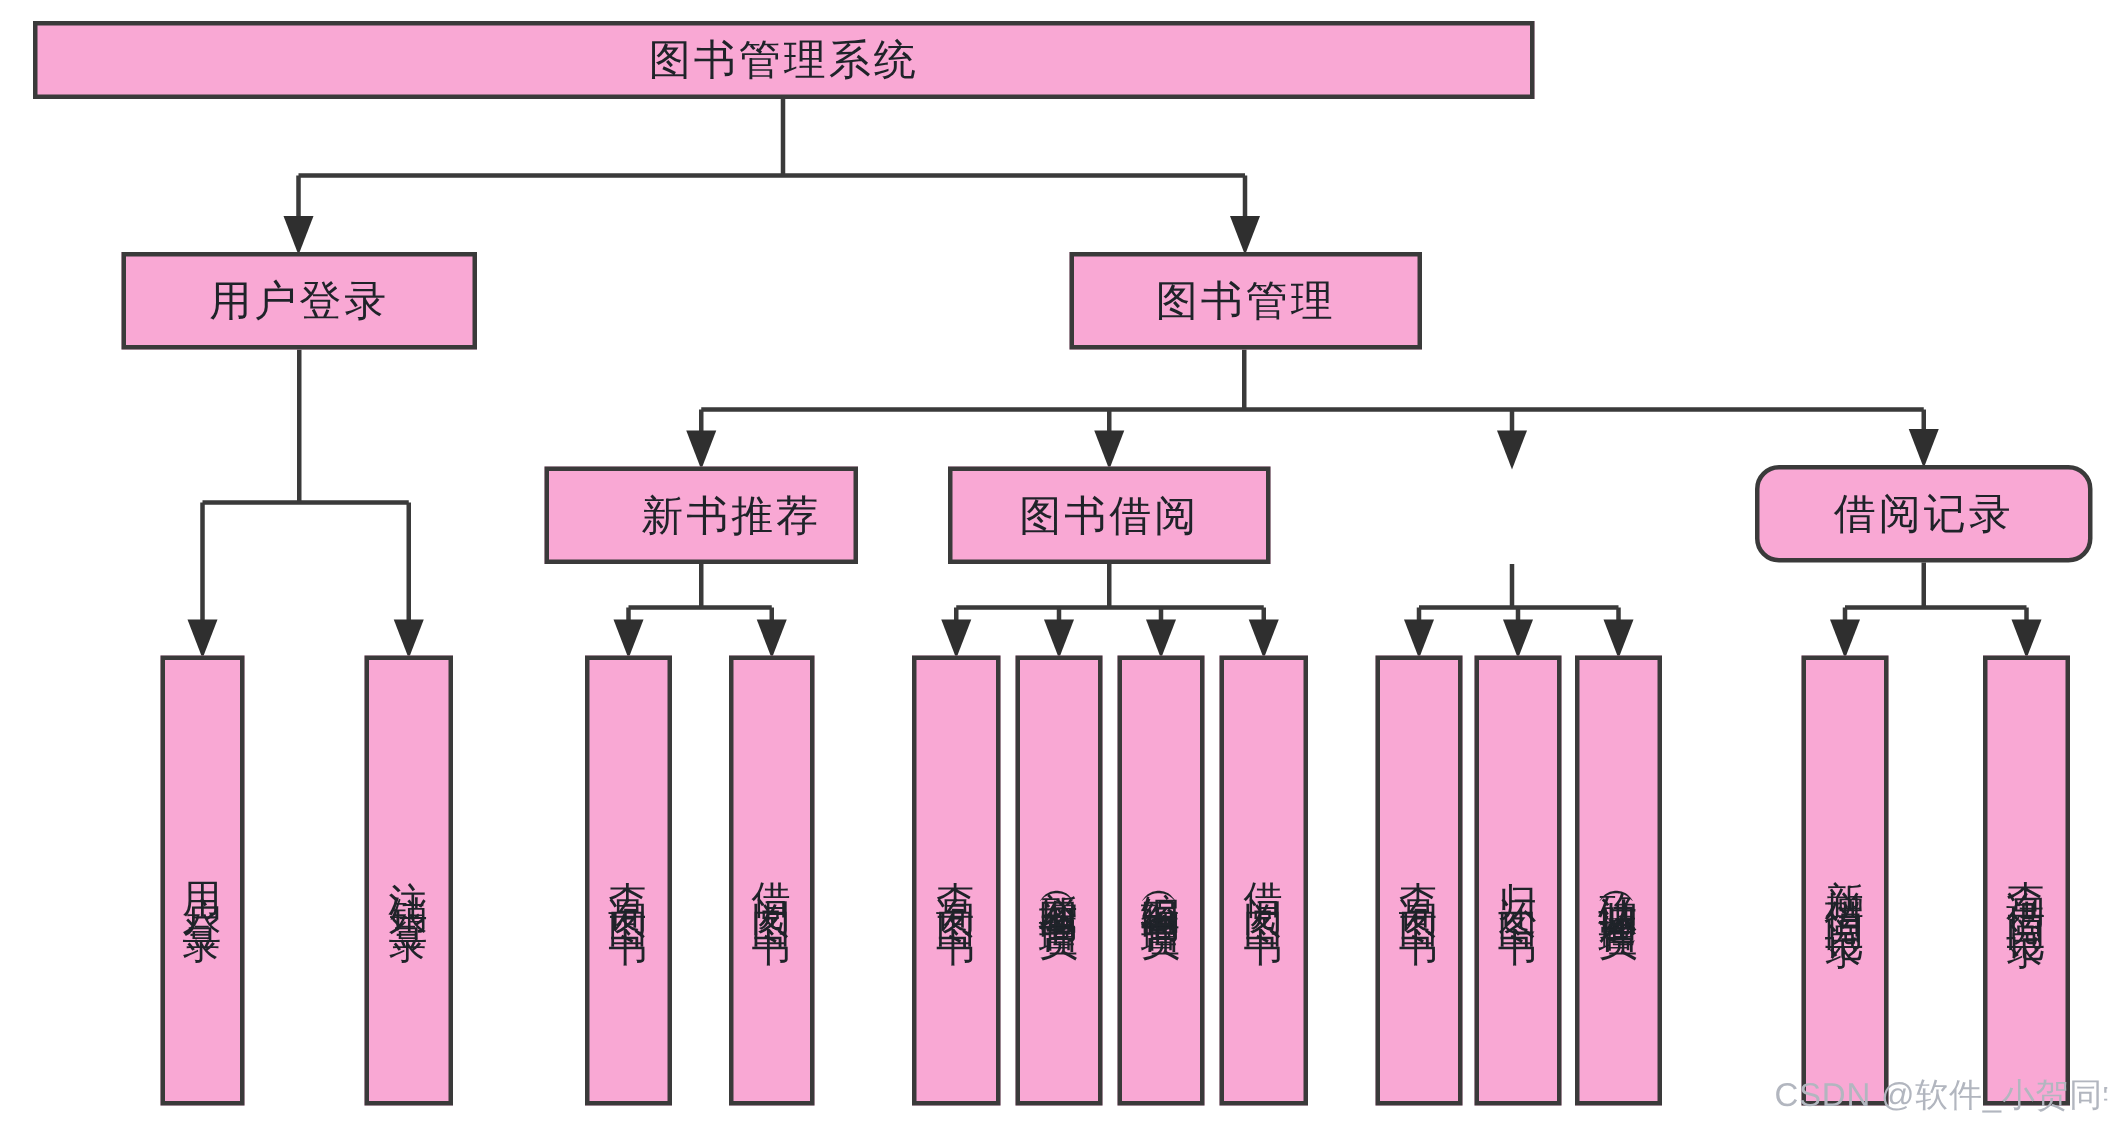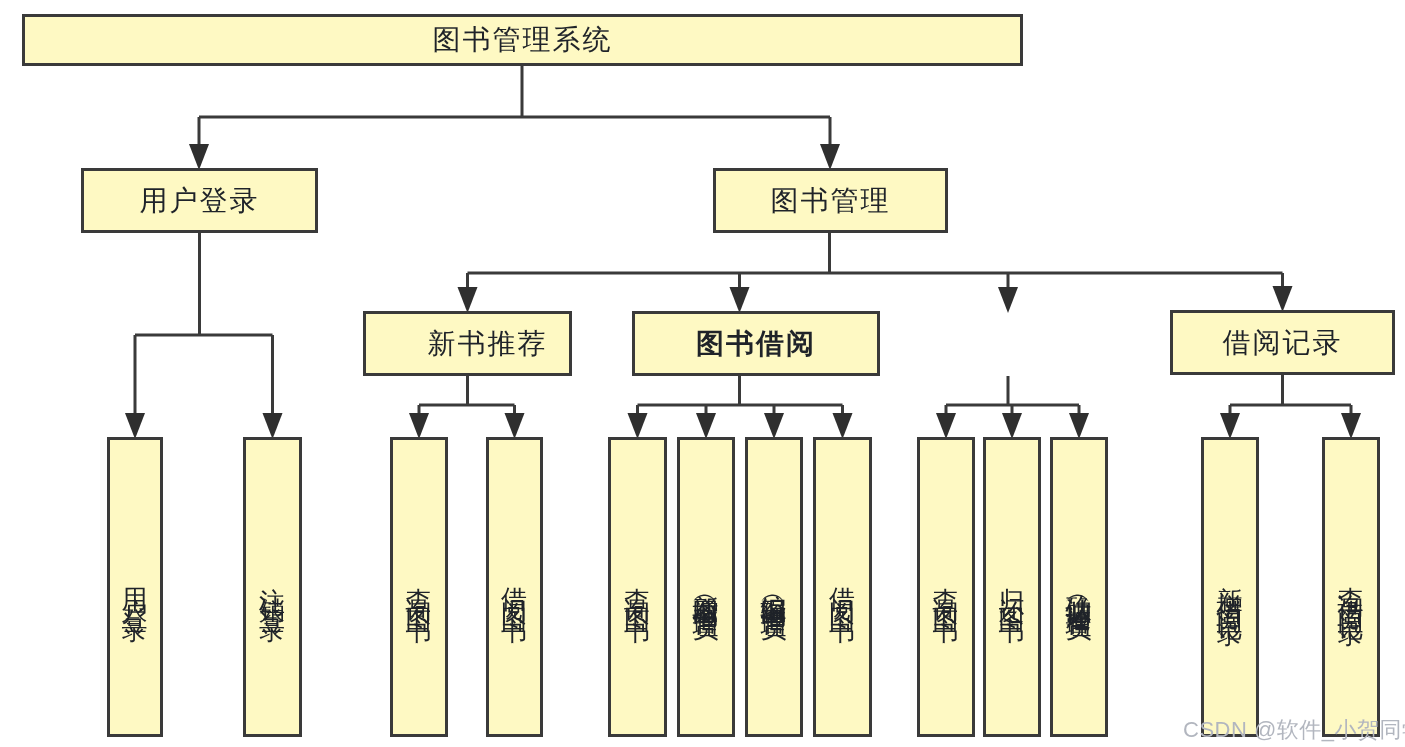--- a/index.html
+++ b/index.html
@@ -13,21 +13,21 @@
   }
   .connectors {
     position: absolute;
     left: 0; top: 0;
     width: 1405px; height: 747px;
   }
   .box {
     position: absolute;
     box-sizing: border-box;
     border: 3px solid #3a3a3a;
-    background: #fef9c3;
+    background: #f9a8d4;
     display: flex;
     align-items: center;
     justify-content: center;
     color: #1f2329;
   }
   .h-label {
     font-size: 28px;
     letter-spacing: 2px;
     white-space: nowrap;
   }
@@ -49,23 +49,23 @@
     letter-spacing: 0.5px;
     color: #b2b6bf;
     white-space: nowrap;
     z-index: 5;
   }
   
   #n-root { left: 22px;   top: 14px;  width: 1001px; height: 52px; }
   #n-l2a  { left: 81px;   top: 168px; width: 237px;  height: 65px; }
   #n-l2b  { left: 713px;  top: 168px; width: 235px;  height: 65px; text-align: center; }
   #n-l3a  { left: 363px;  top: 311px; width: 209px;  height: 65px; padding-left: 40px; }
-  #n-l3b  { left: 632px;  top: 311px; width: 248px;  height: 65px; font-weight: bold; }
+  #n-l3b  { left: 632px;  top: 311px; width: 215px;  height: 65px; }
   #n-l3c  { left: 902px;  top: 311px; width: 212px;  height: 65px; }
-  #n-l3d  { left: 1170px; top: 310px; width: 225px;  height: 65px; }
+  #n-l3d  { left: 1170px; top: 310px; width: 225px;  height: 65px; border-radius: 16px; }
   #n-v1   { left: 107px;  top: 437px; width: 56px;   height: 300px; }
   #n-v2   { left: 243px;  top: 437px; width: 59px;   height: 300px; }
   #n-v3   { left: 390px;  top: 437px; width: 58px;   height: 300px; }
   #n-v4   { left: 486px;  top: 437px; width: 57px;   height: 300px; }
   #n-v5   { left: 608px;  top: 437px; width: 59px;   height: 300px; }
   #n-v6   { left: 677px;  top: 437px; width: 58px;   height: 300px; }
   #n-v7   { left: 745px;  top: 437px; width: 58px;   height: 300px; }
   #n-v8   { left: 813px;  top: 437px; width: 59px;   height: 300px; }
   #n-v9   { left: 917px;  top: 437px; width: 58px;   height: 300px; }
   #n-v10  { left: 983px;  top: 437px; width: 58px;   height: 300px; }

